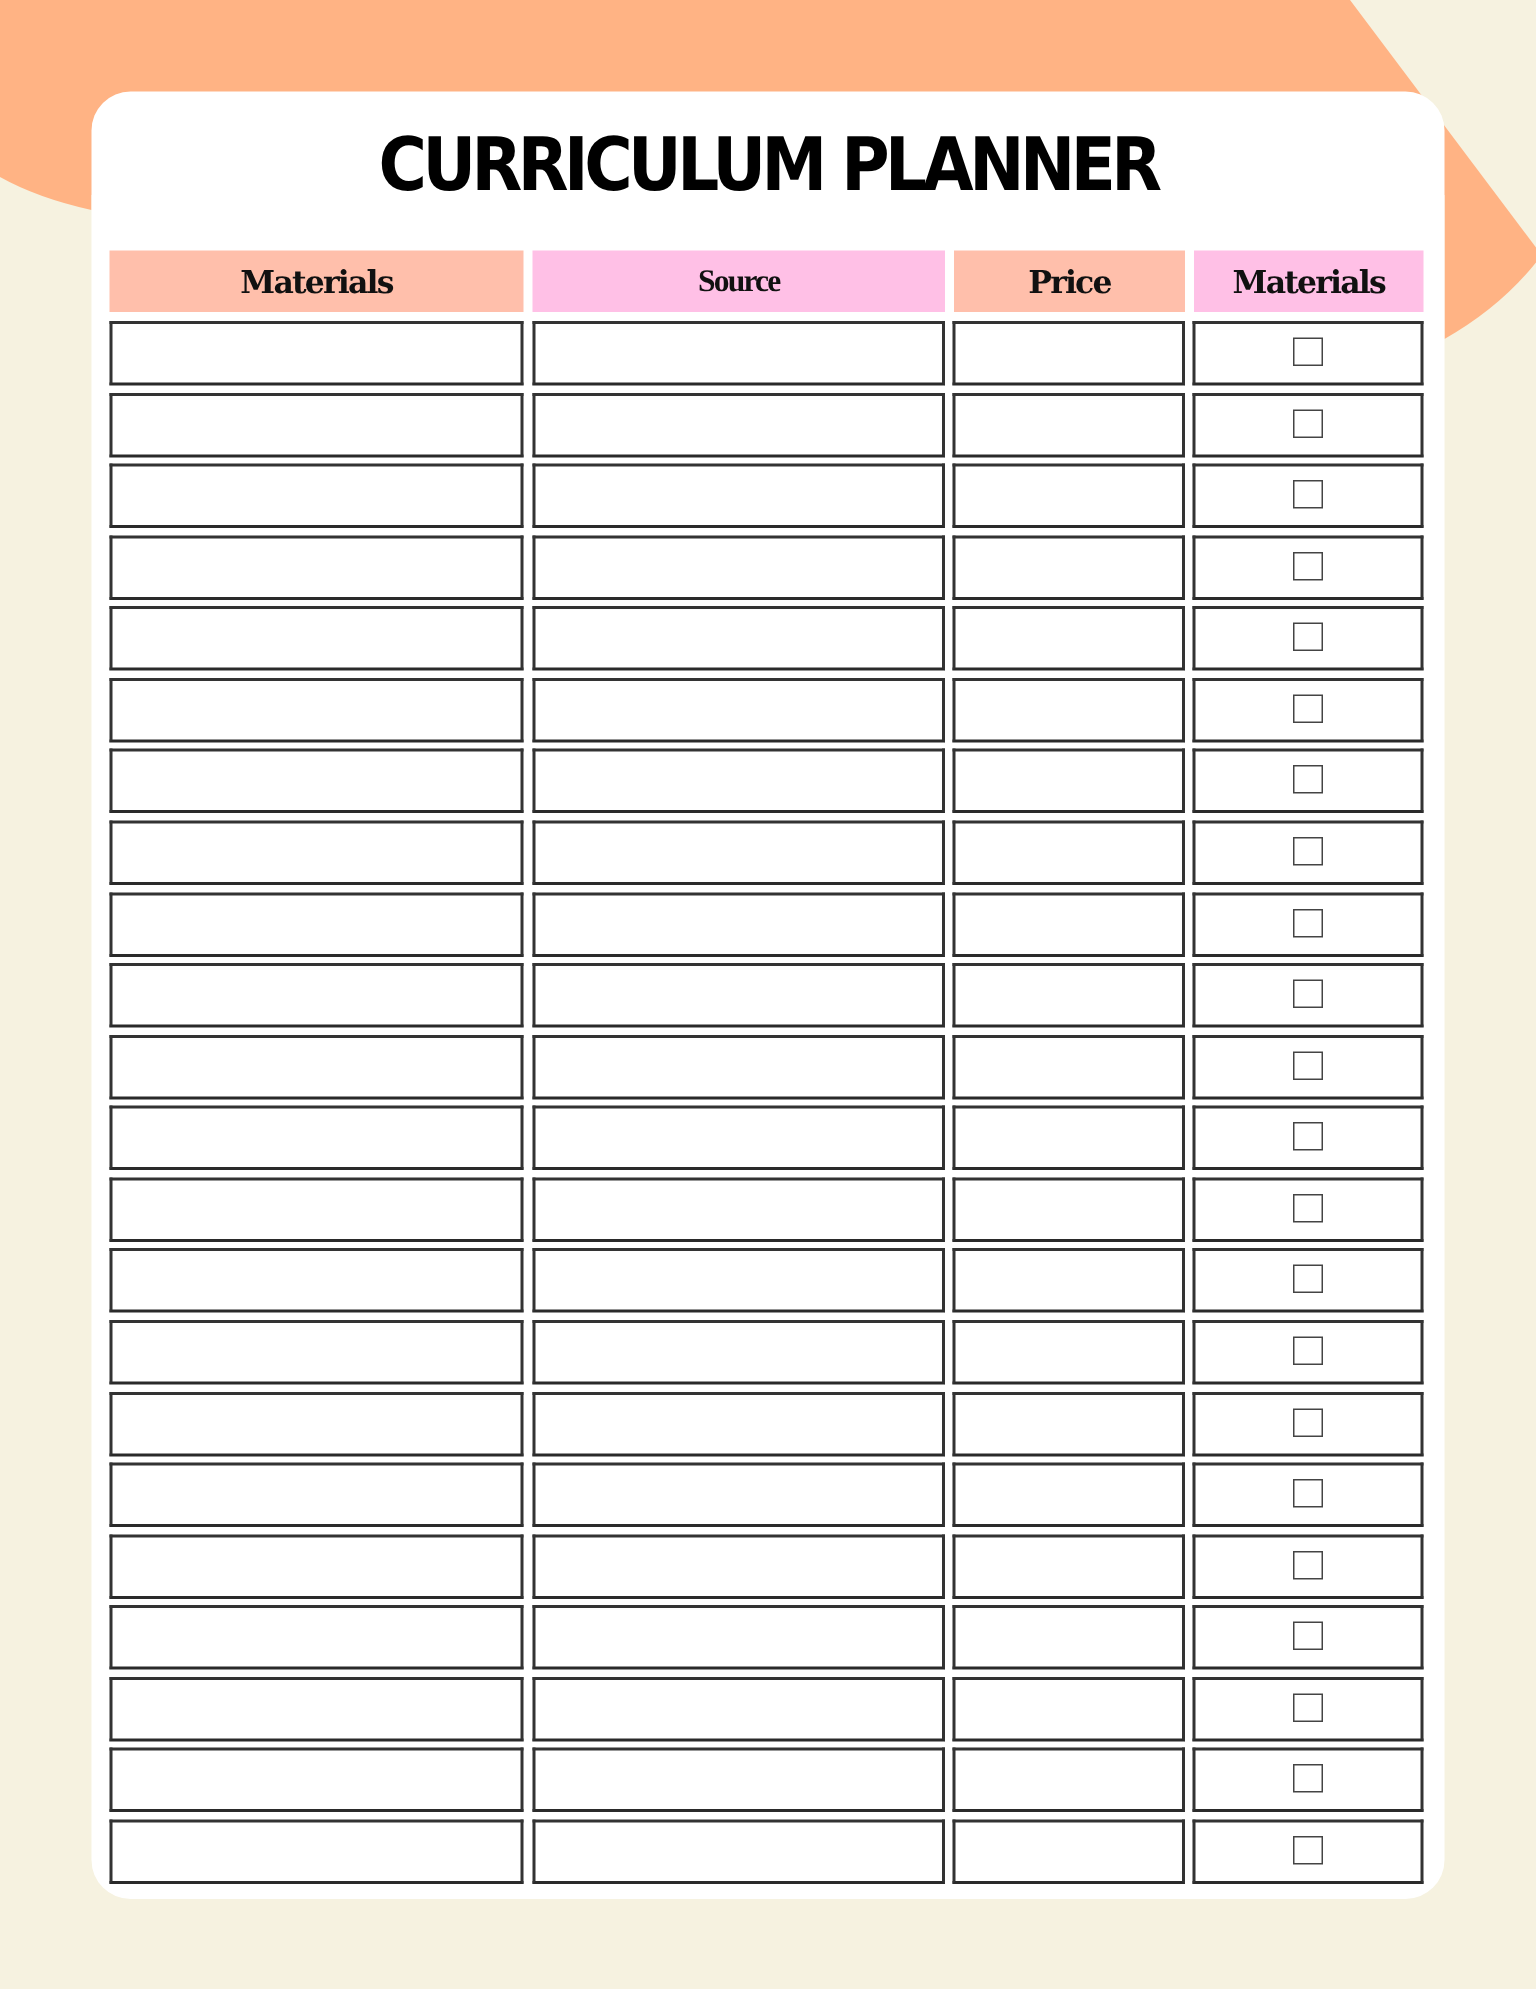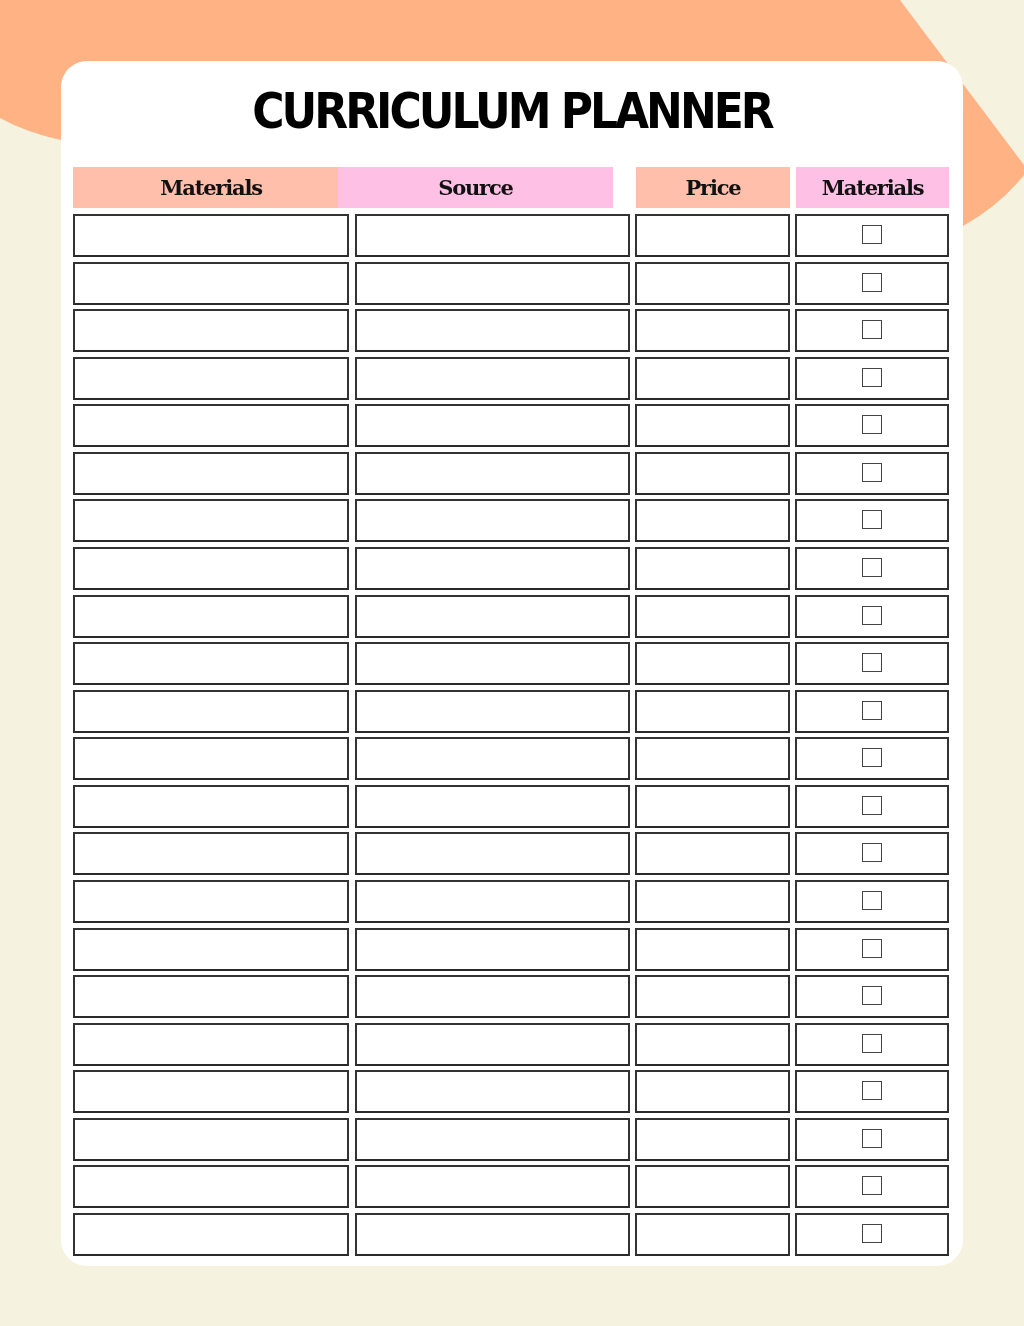--- a/index.html
+++ b/index.html
@@ -20,21 +20,21 @@
 
 <svg class="bg-shape" viewBox="0 0 1024 1326" xmlns="http://www.w3.org/2000/svg">
   <path d="M0,0 L900,0 L1024,165 L1024,175 Q1000,205 963,226 L963,130 L61,130 L61,140 Q25,132 0,118 Z" fill="#ffb384"></path>
 </svg>
 
 <div class="card"></div>
 
 <div class="title">CURRICULUM PLANNER</div>
 
 <div class="hdr peach" style="left:73px;width:276px;">Materials</div>
-<div class="hdr pink" style="left:338px;width:275px;">Source</div>
+<div class="hdr pink" style="left:355px;width:275px;font-family:Liberation Serif, serif;">Source</div>
 <div class="hdr peach" style="left:636px;width:154px;">Price</div>
 <div class="hdr pink" style="left:796px;width:153px;">Materials</div>
 
 <div class="rows" id="rows">
     <div class="row" style="top: 214px;">
       <div class="cell" style="left: 73px; width: 272px;"></div>
       <div class="cell" style="left: 355px; width: 271px;"></div>
       <div class="cell" style="left: 635px; width: 151px;"></div>
       <div class="cell" style="left: 795px; width: 150px;">
         <div class="chk" style="left: 65px;"></div>

